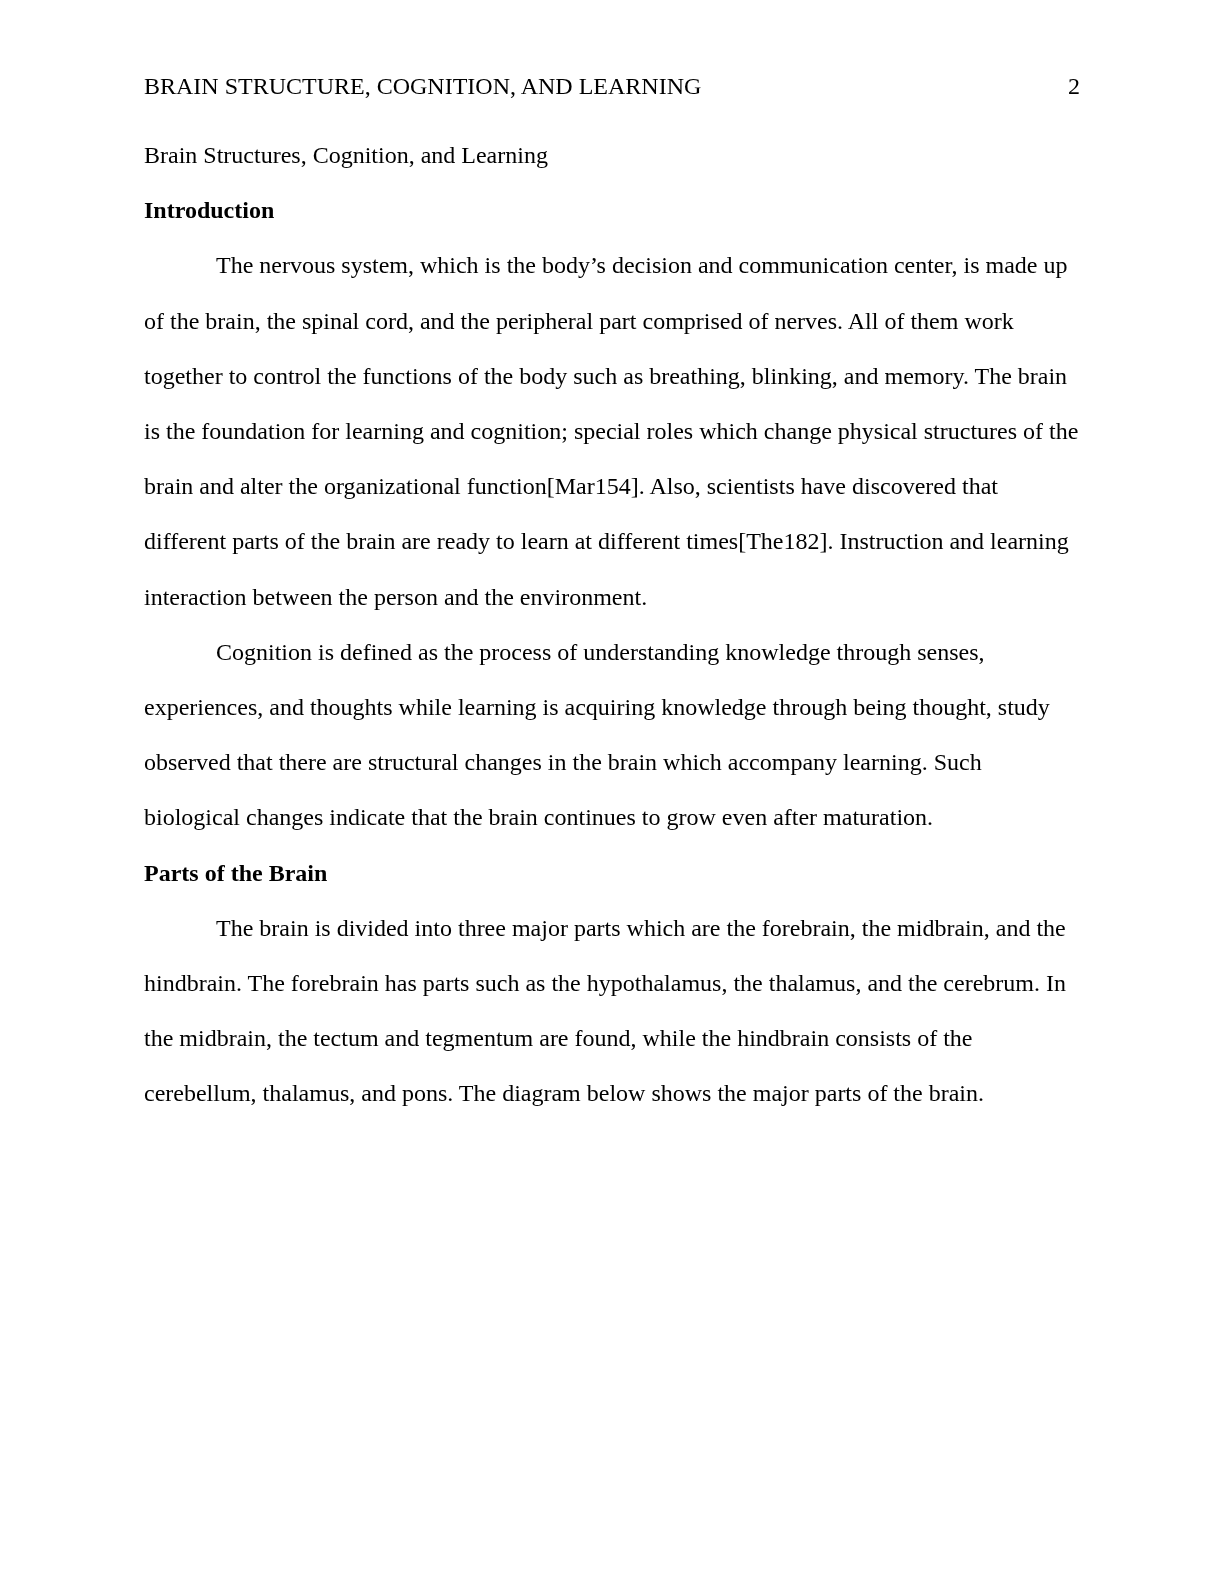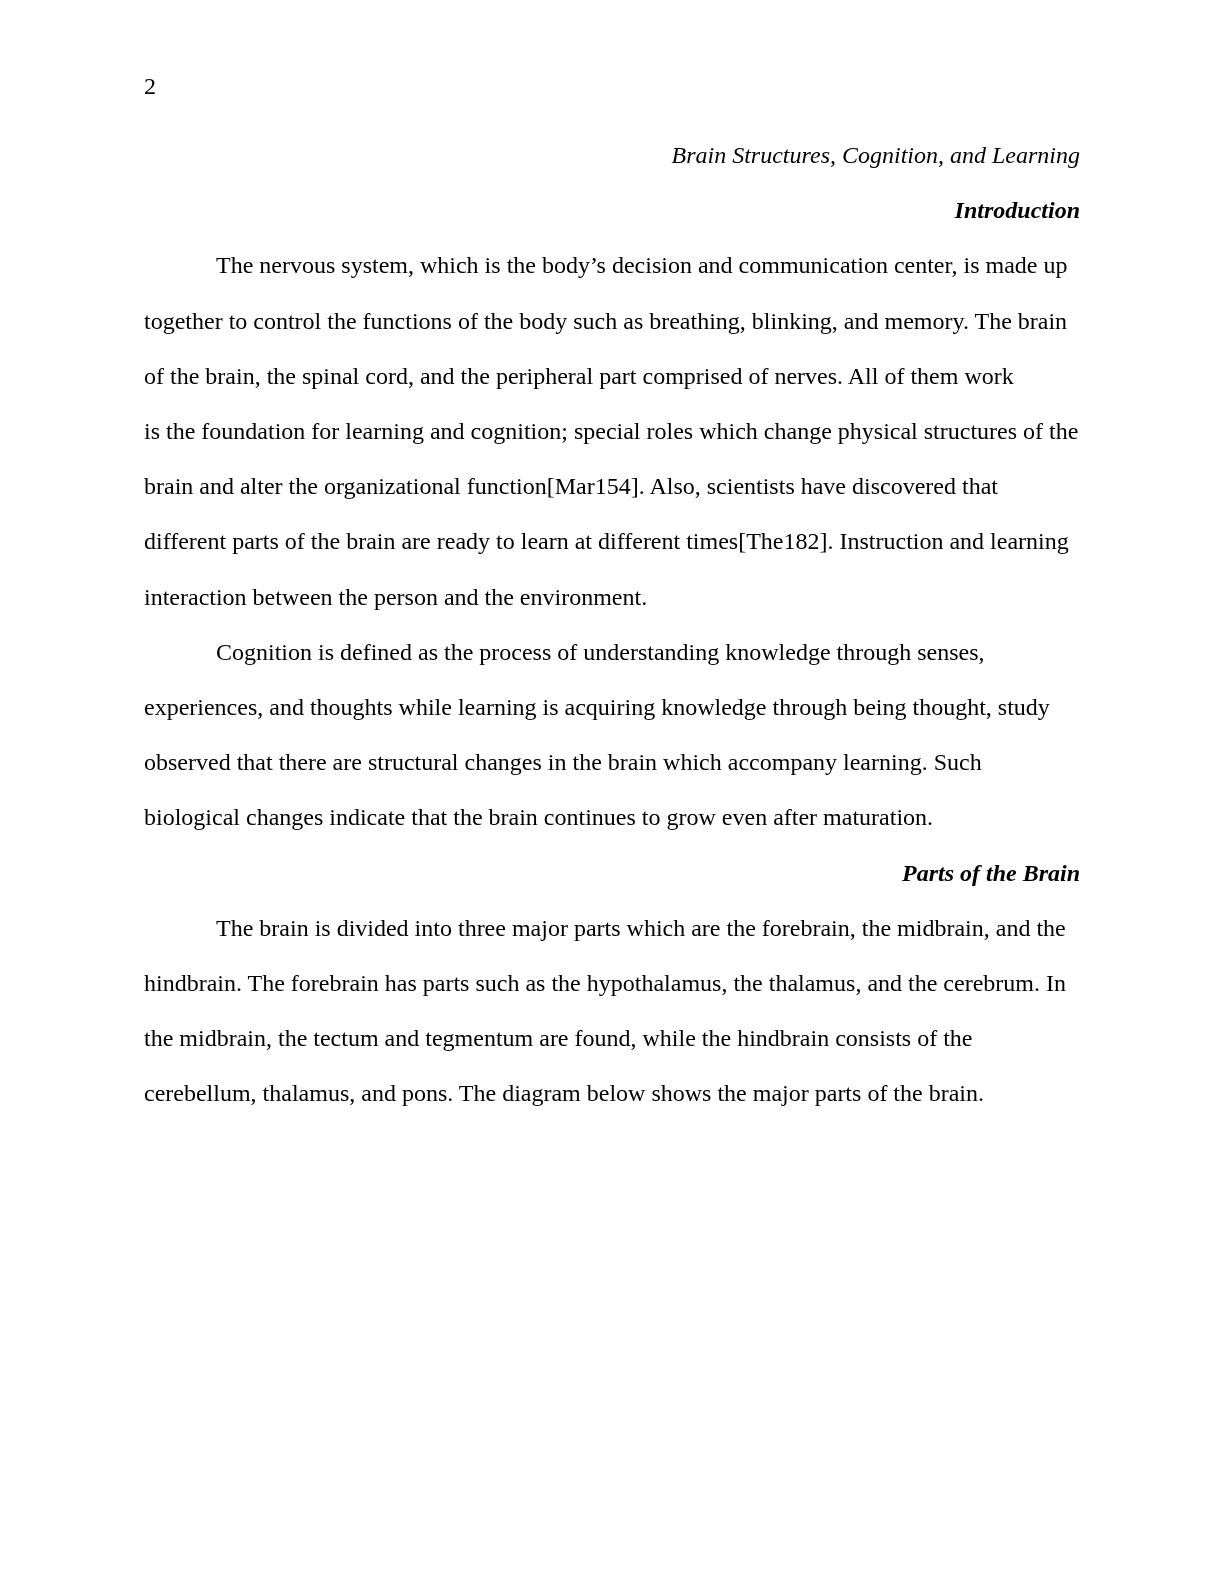--- a/index.html
+++ b/index.html
@@ -32,45 +32,45 @@
     position: absolute;
     top: 128px;
     left: 144px;
     width: 936px;
     line-height: 55.2px;
   }
   .line {
     white-space: nowrap;
   }
   .center {
-    text-align: right;
-    font-style: italic;
+    text-align: left;
   }
   .bold {
     font-weight: bold;
   }
   .indent {
     text-indent: 72px;
   }
 </style>
 </head>
 <body>
 
 <div class="page">
   <div class="page-header">
+    <span>BRAIN STRUCTURE, COGNITION, AND LEARNING</span>
     <span>2</span>
   </div>
   <div class="doc-body">
     <div class="line center">Brain Structures, Cognition, and Learning</div>
     <div>
         <div class="line center bold">Introduction</div>
         <div>
           <div class="line indent">The nervous system, which is the body’s decision and communication center, is made up</div>
+          <div class="line">of the brain, the spinal cord, and the peripheral part comprised of nerves. All of them work</div>
           <div class="line">together to control the functions of the body such as breathing, blinking, and memory. The brain</div>
-          <div class="line">of the brain, the spinal cord, and the peripheral part comprised of nerves. All of them work</div>
           <div class="line">is the foundation for learning and cognition; special roles which change physical structures of the</div>
           <div class="line">brain and alter the organizational function[Mar154]. Also, scientists have discovered that</div>
           <div class="line">different parts of the brain are ready to learn at different times[The182]. Instruction and learning</div>
           <div class="line">interaction between the person and the environment.</div>
         </div>
         <div>
           <div class="line indent">Cognition is defined as the process of understanding knowledge through senses,</div>
           <div class="line">experiences, and thoughts while learning is acquiring knowledge through being thought, study</div>
           <div class="line">observed that there are structural changes in the brain which accompany learning. Such</div>
           <div class="line">biological changes indicate that the brain continues to grow even after maturation.</div>

